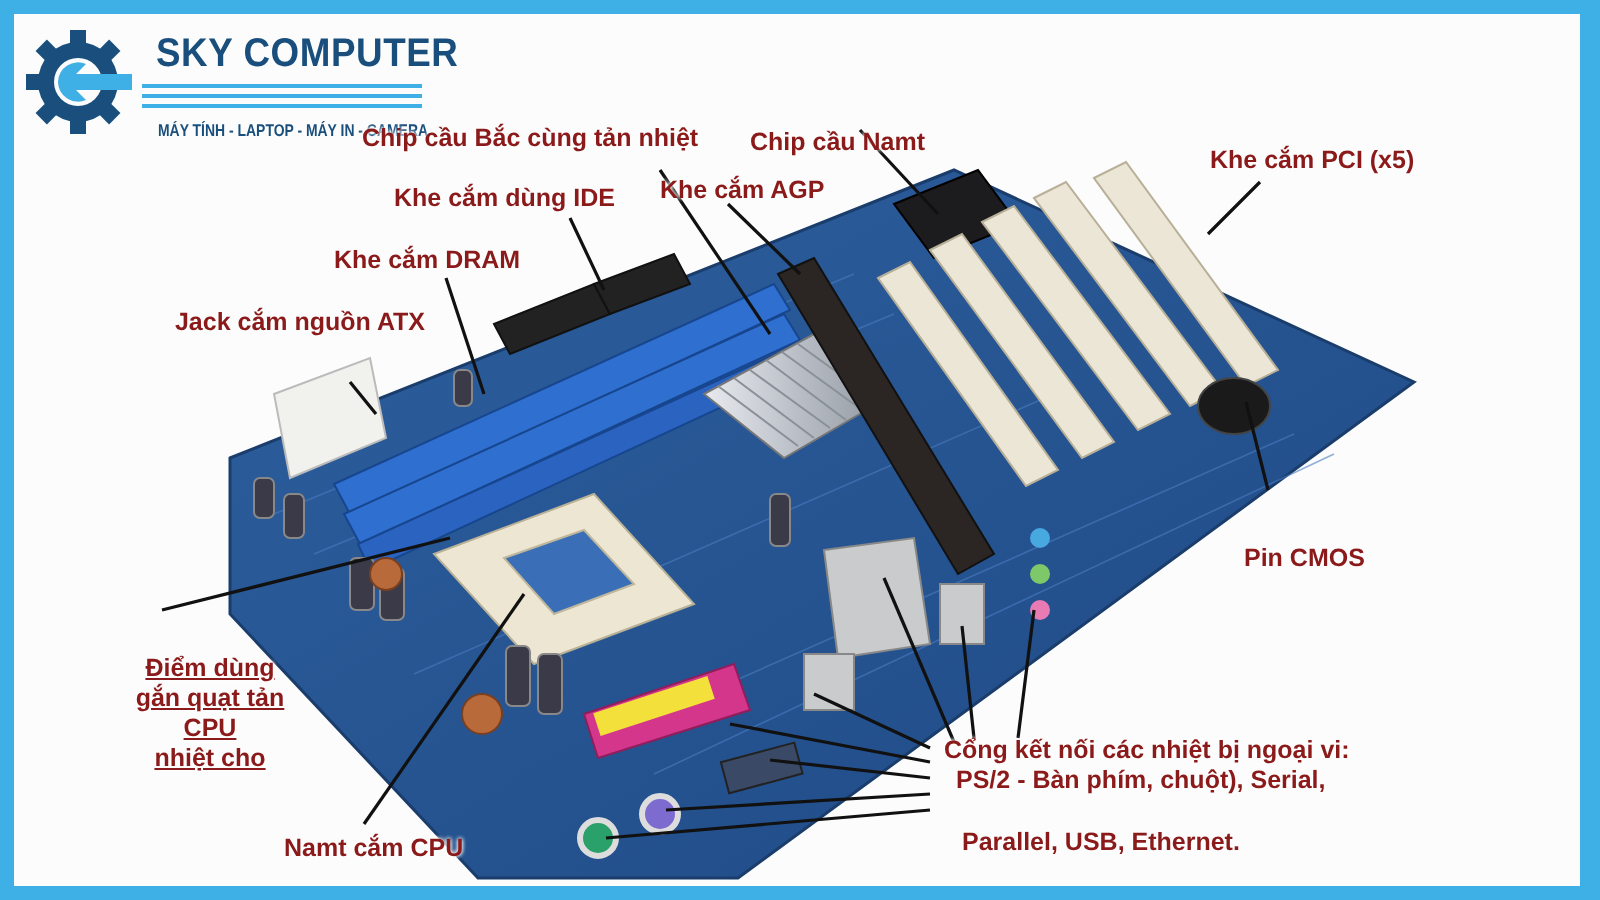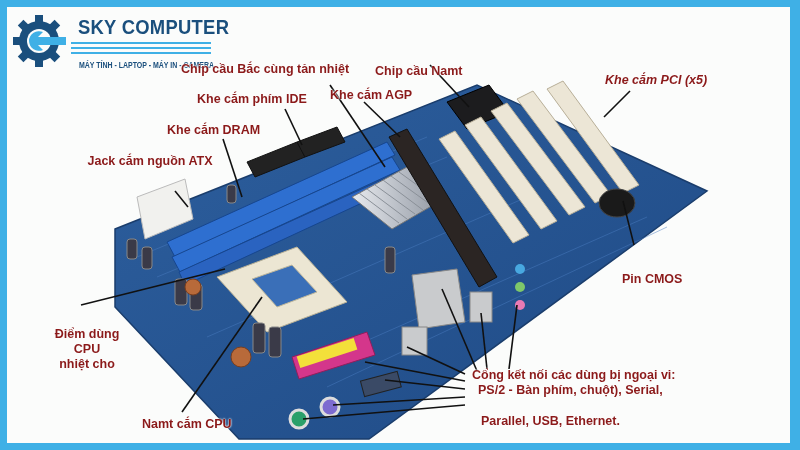--- a/index.html
+++ b/index.html
@@ -177,32 +177,33 @@
     <div class="logo-lines">
         <div></div>
         <div></div>
         <div></div>
       </div>
     <div class="logo-sub">MÁY TÍNH - LAPTOP - MÁY IN - CAMERA</div>
   </div>
 
   <div class="label" style="left:174px;top:55px;">Chip cầu Bắc cùng tản nhiệt</div>
   <div class="label" style="left:368px;top:45px;margin-top:12px;">Chip cầu Namt</div>
-  <div class="label" style="left:598px;top:66px;font-style:italic;">Khe cắm PCI (x5)</div>
-  <div class="label" style="left:190px;top:85px;">Khe cắm phím IDE</div>
+  <div class="label" style="left:598px;top:66px;">Khe cắm PCI (x5)</div>
+  <div class="label" style="left:190px;top:85px;">Khe cắm dùng IDE</div>
   <div class="label" style="left:323px;top:81px;">Khe cắm AGP</div>
   <div class="label" style="left:160px;top:116px;">Khe cắm DRAM</div>
   <div class="label center" style="left:78px;top:147px;width:130px;">
     <div>Jack cắm nguồn ATX</div>
   </div>
   <div class="label" style="left:615px;top:265px;">Pin CMOS</div>
-  <div class="label center" style="left:30px;top:320px;width:100px;">
+  <div class="label center" style="left:48px;top:320px;width:100px;text-decoration:underline;">
     <div>Điểm dùng</div>
+    <div>gắn quạt tản</div>
     <div>CPU</div>
     <div>nhiệt cho</div>
   </div>
   <div class="label" style="left:135px;top:410px;">Namt cắm CPU</div>
   <div class="label" style="left:465px;top:361px;">
-    <div>Cổng kết nối các dùng bị ngoại vi:</div>
+    <div>Cổng kết nối các nhiệt bị ngoại vi:</div>
     <div style="padding-left:6px;">PS/2 - Bàn phím, chuột), Serial,</div>
     <div style="padding-left:9px;margin-top:16px;">Parallel, USB, Ethernet.</div>
   </div>
 </div>
 
 </body></html>

